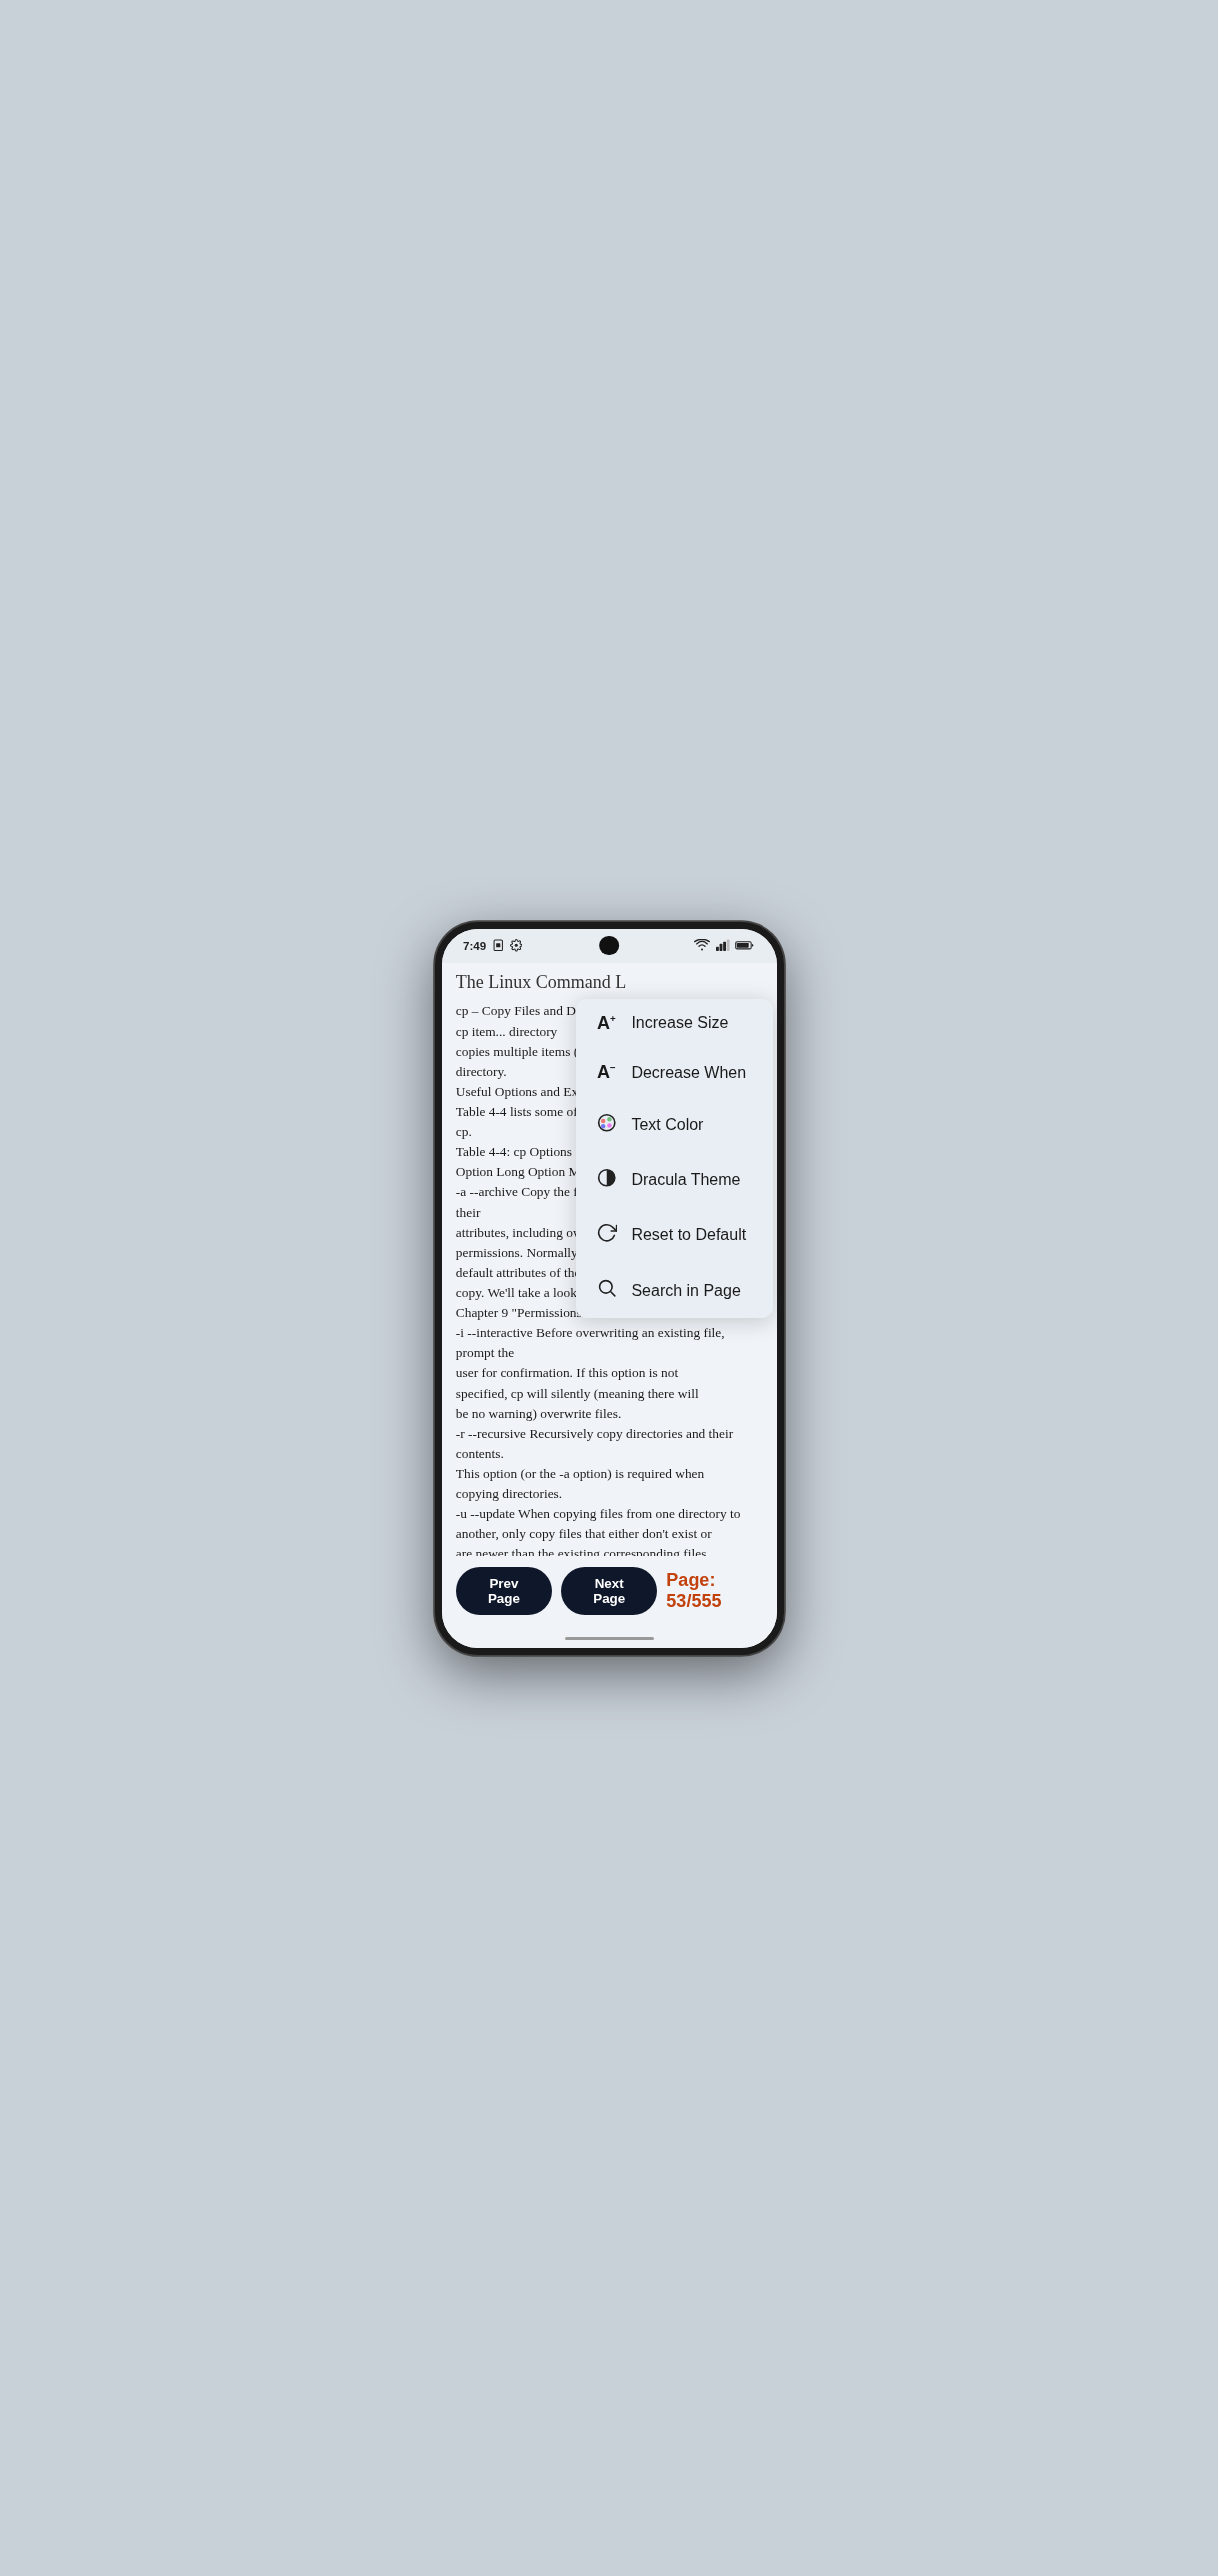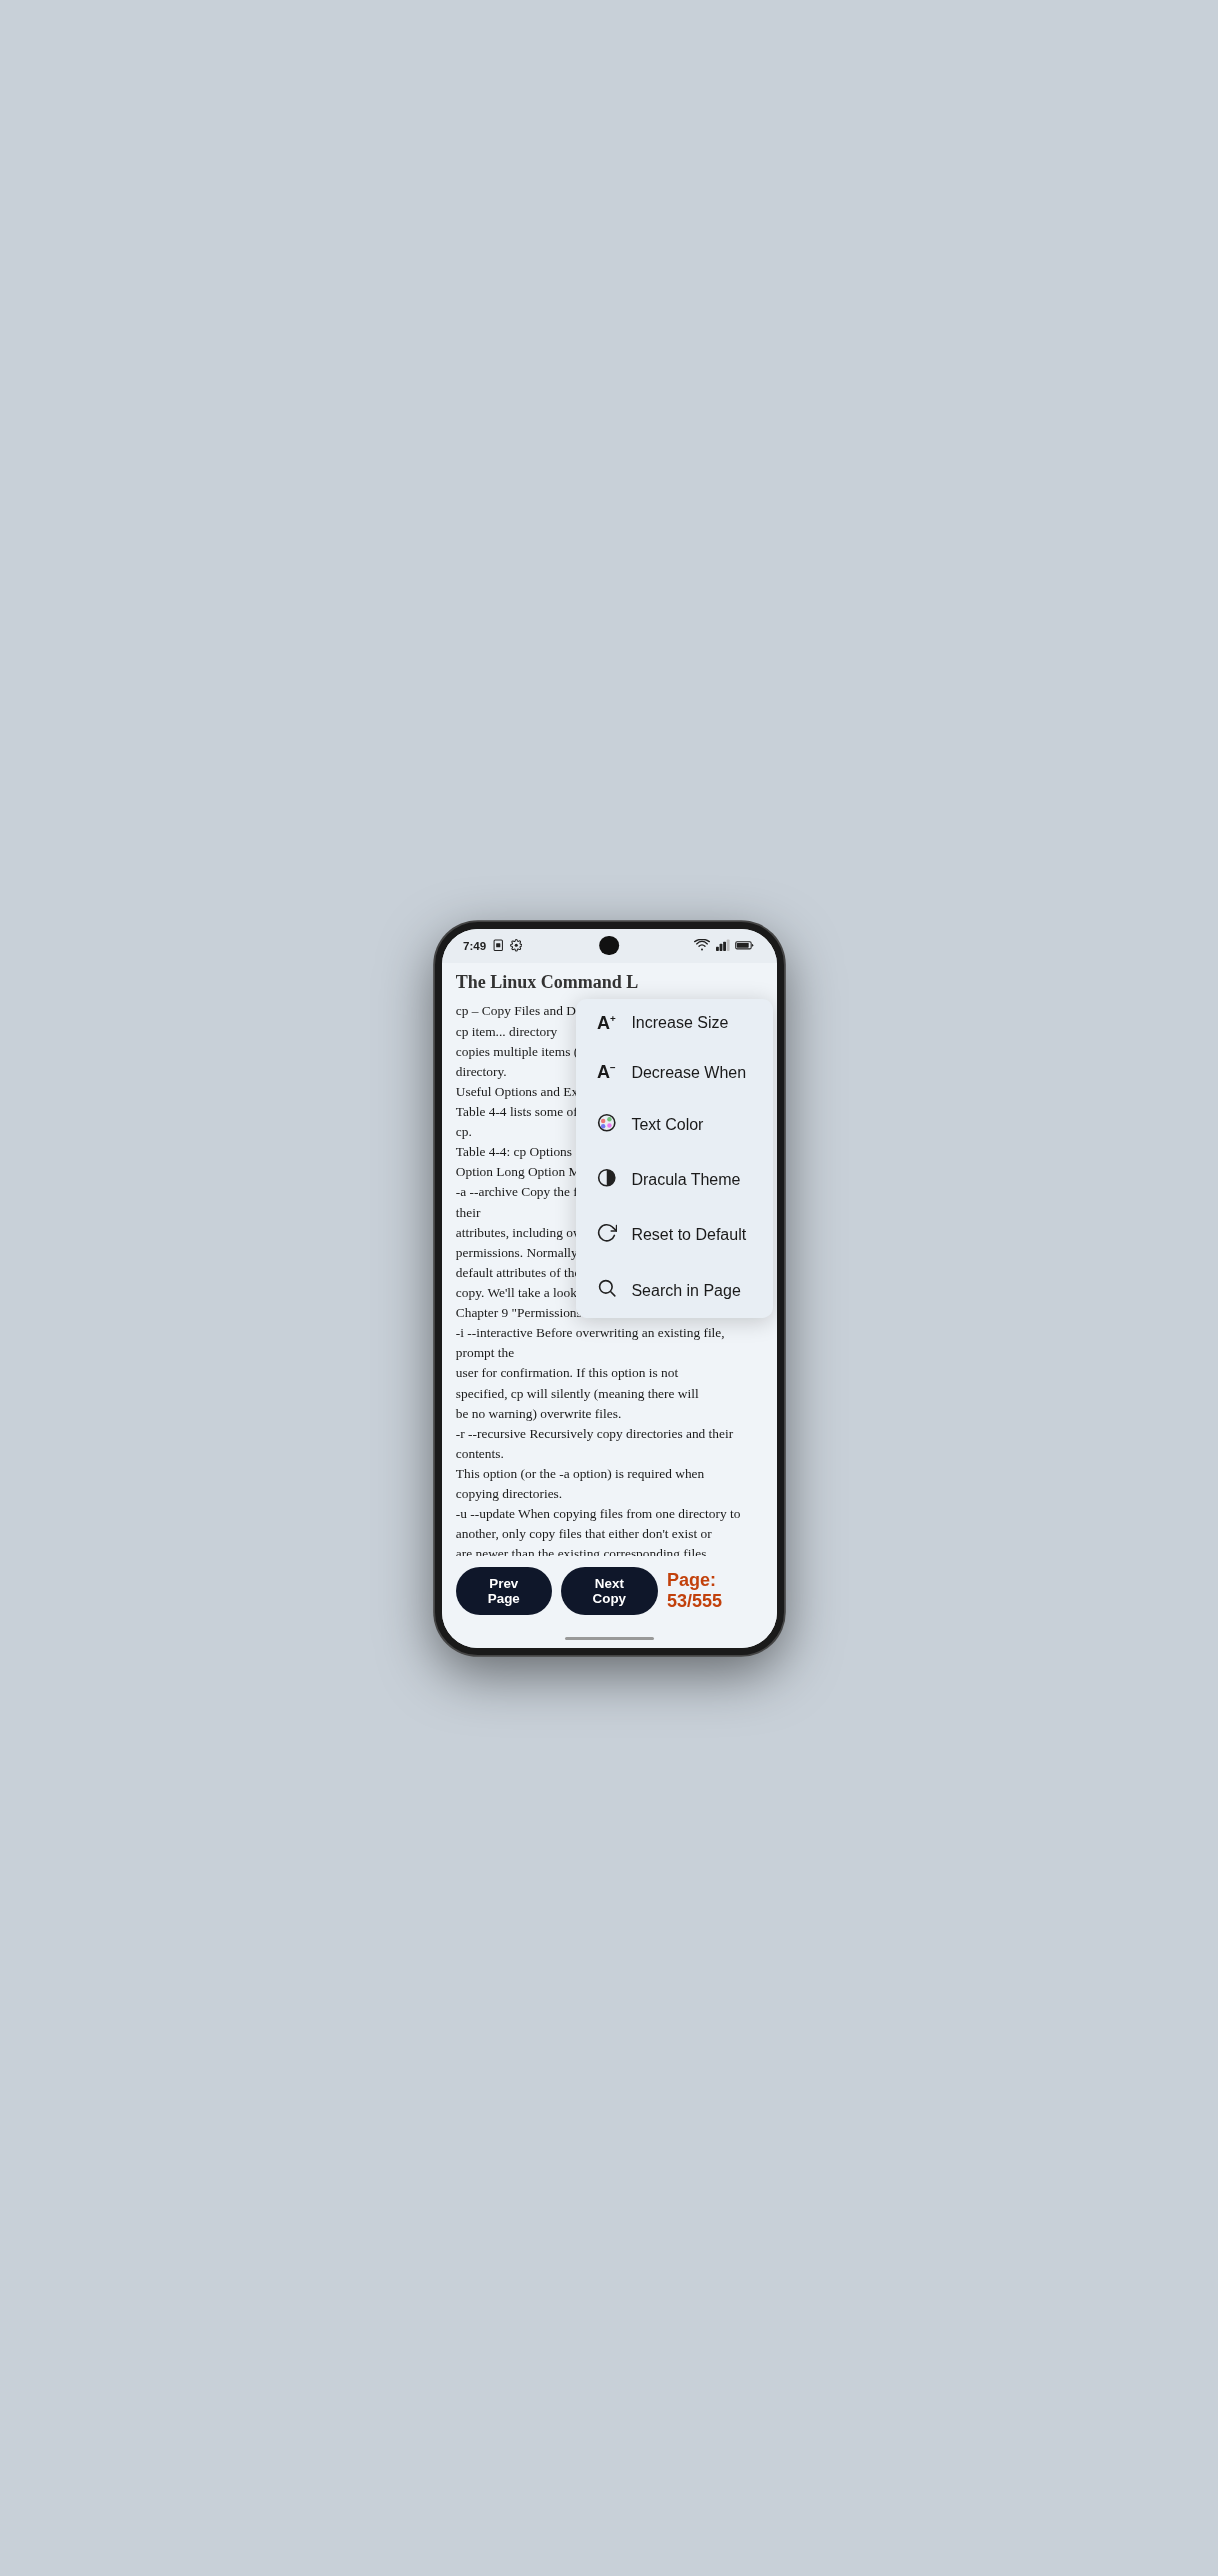--- a/index.html
+++ b/index.html
@@ -75,21 +75,20 @@
       flex-direction: column;
     }
 
     
     .book-title-bar {
       padding: 9px 14.3px 5.4px 14.3px;
       font-size: 18px;
       font-family: 'Georgia', serif;
       color: #333;
       background: #f0f4f8;
-      font-weight: bold;
     }
 
     
     .book-text {
       flex: 1;
       padding: 3.6px 14.3px 7.2px 14.3px;
       font-size: 13.4px;
       font-family: 'Georgia', serif;
       color: #1a1a1a;
       line-height: 1.5;
@@ -314,21 +313,21 @@
         </span>
         <span>Search in Page</span>
       </button>
 
     </div>
 
   </div>
 
   <div class="bottom-nav">
     <button class="nav-btn">Prev Page</button>
-    <button class="nav-btn">Next Copy</button>
+    <button class="nav-btn">Next Page</button>
     <span class="page-indicator">Page: 53/555</span>
   </div>
 
   <div class="home-area">
     <div class="home-indicator"></div>
   </div>
 
 </div>
 
 

